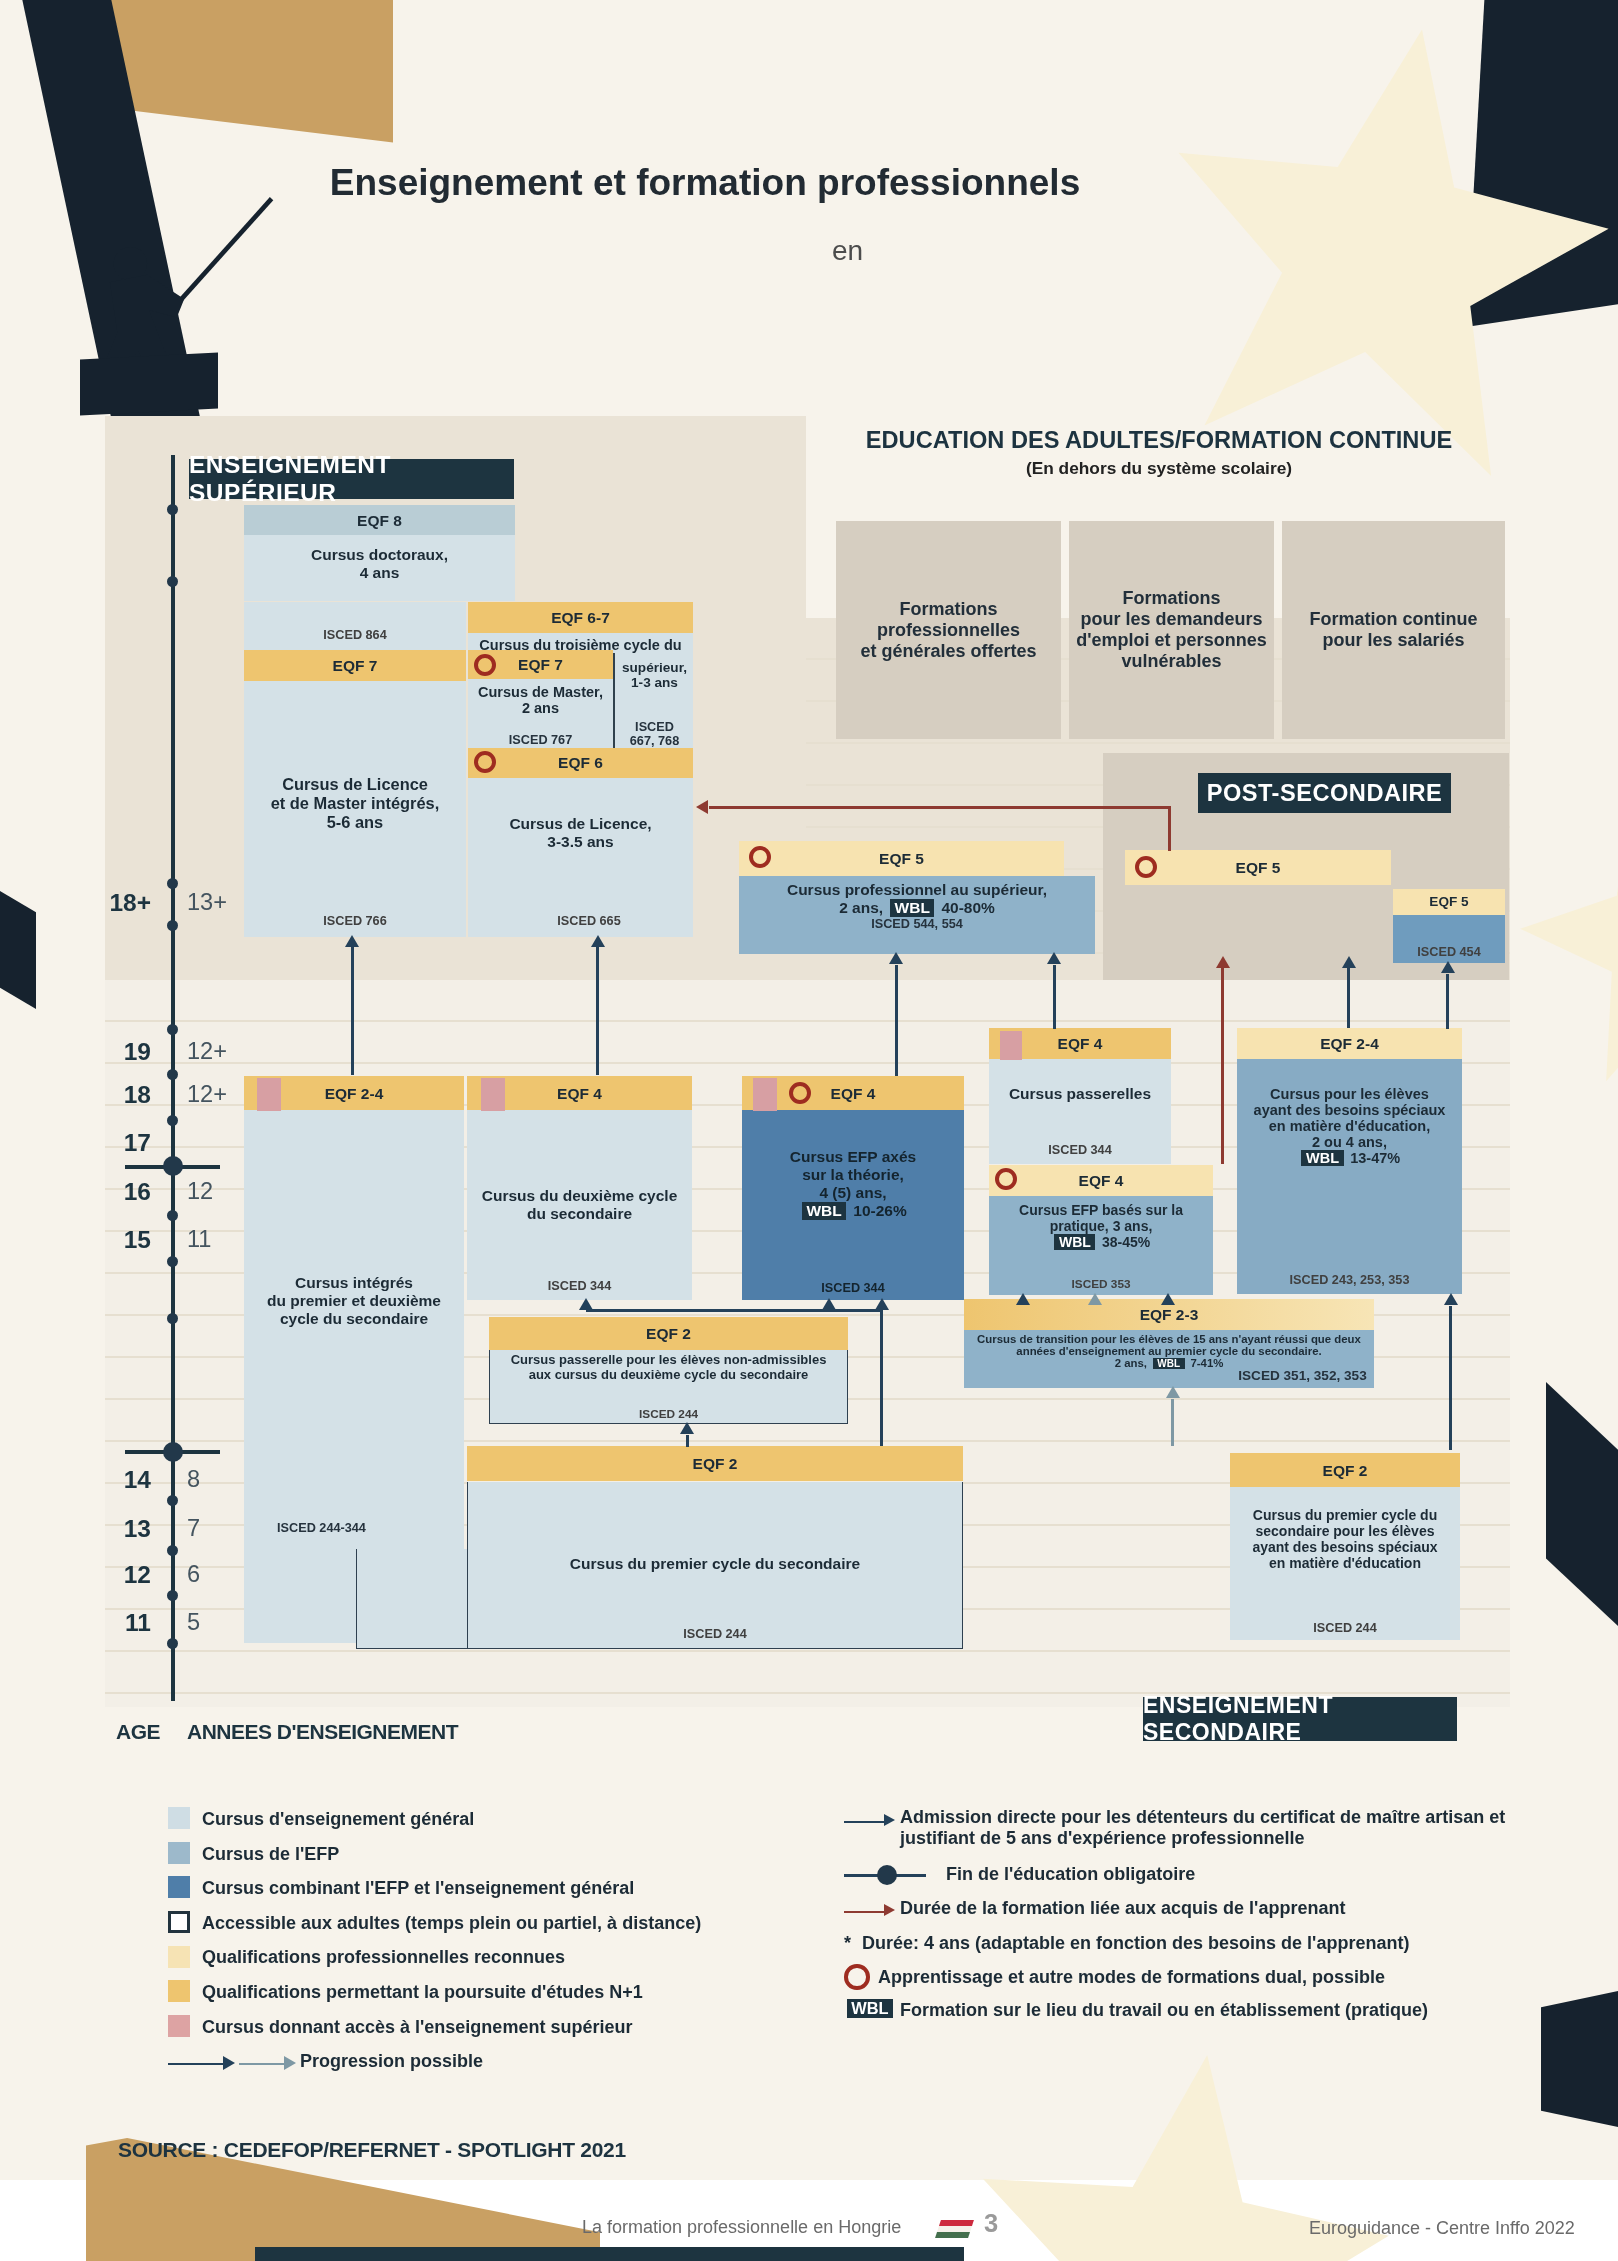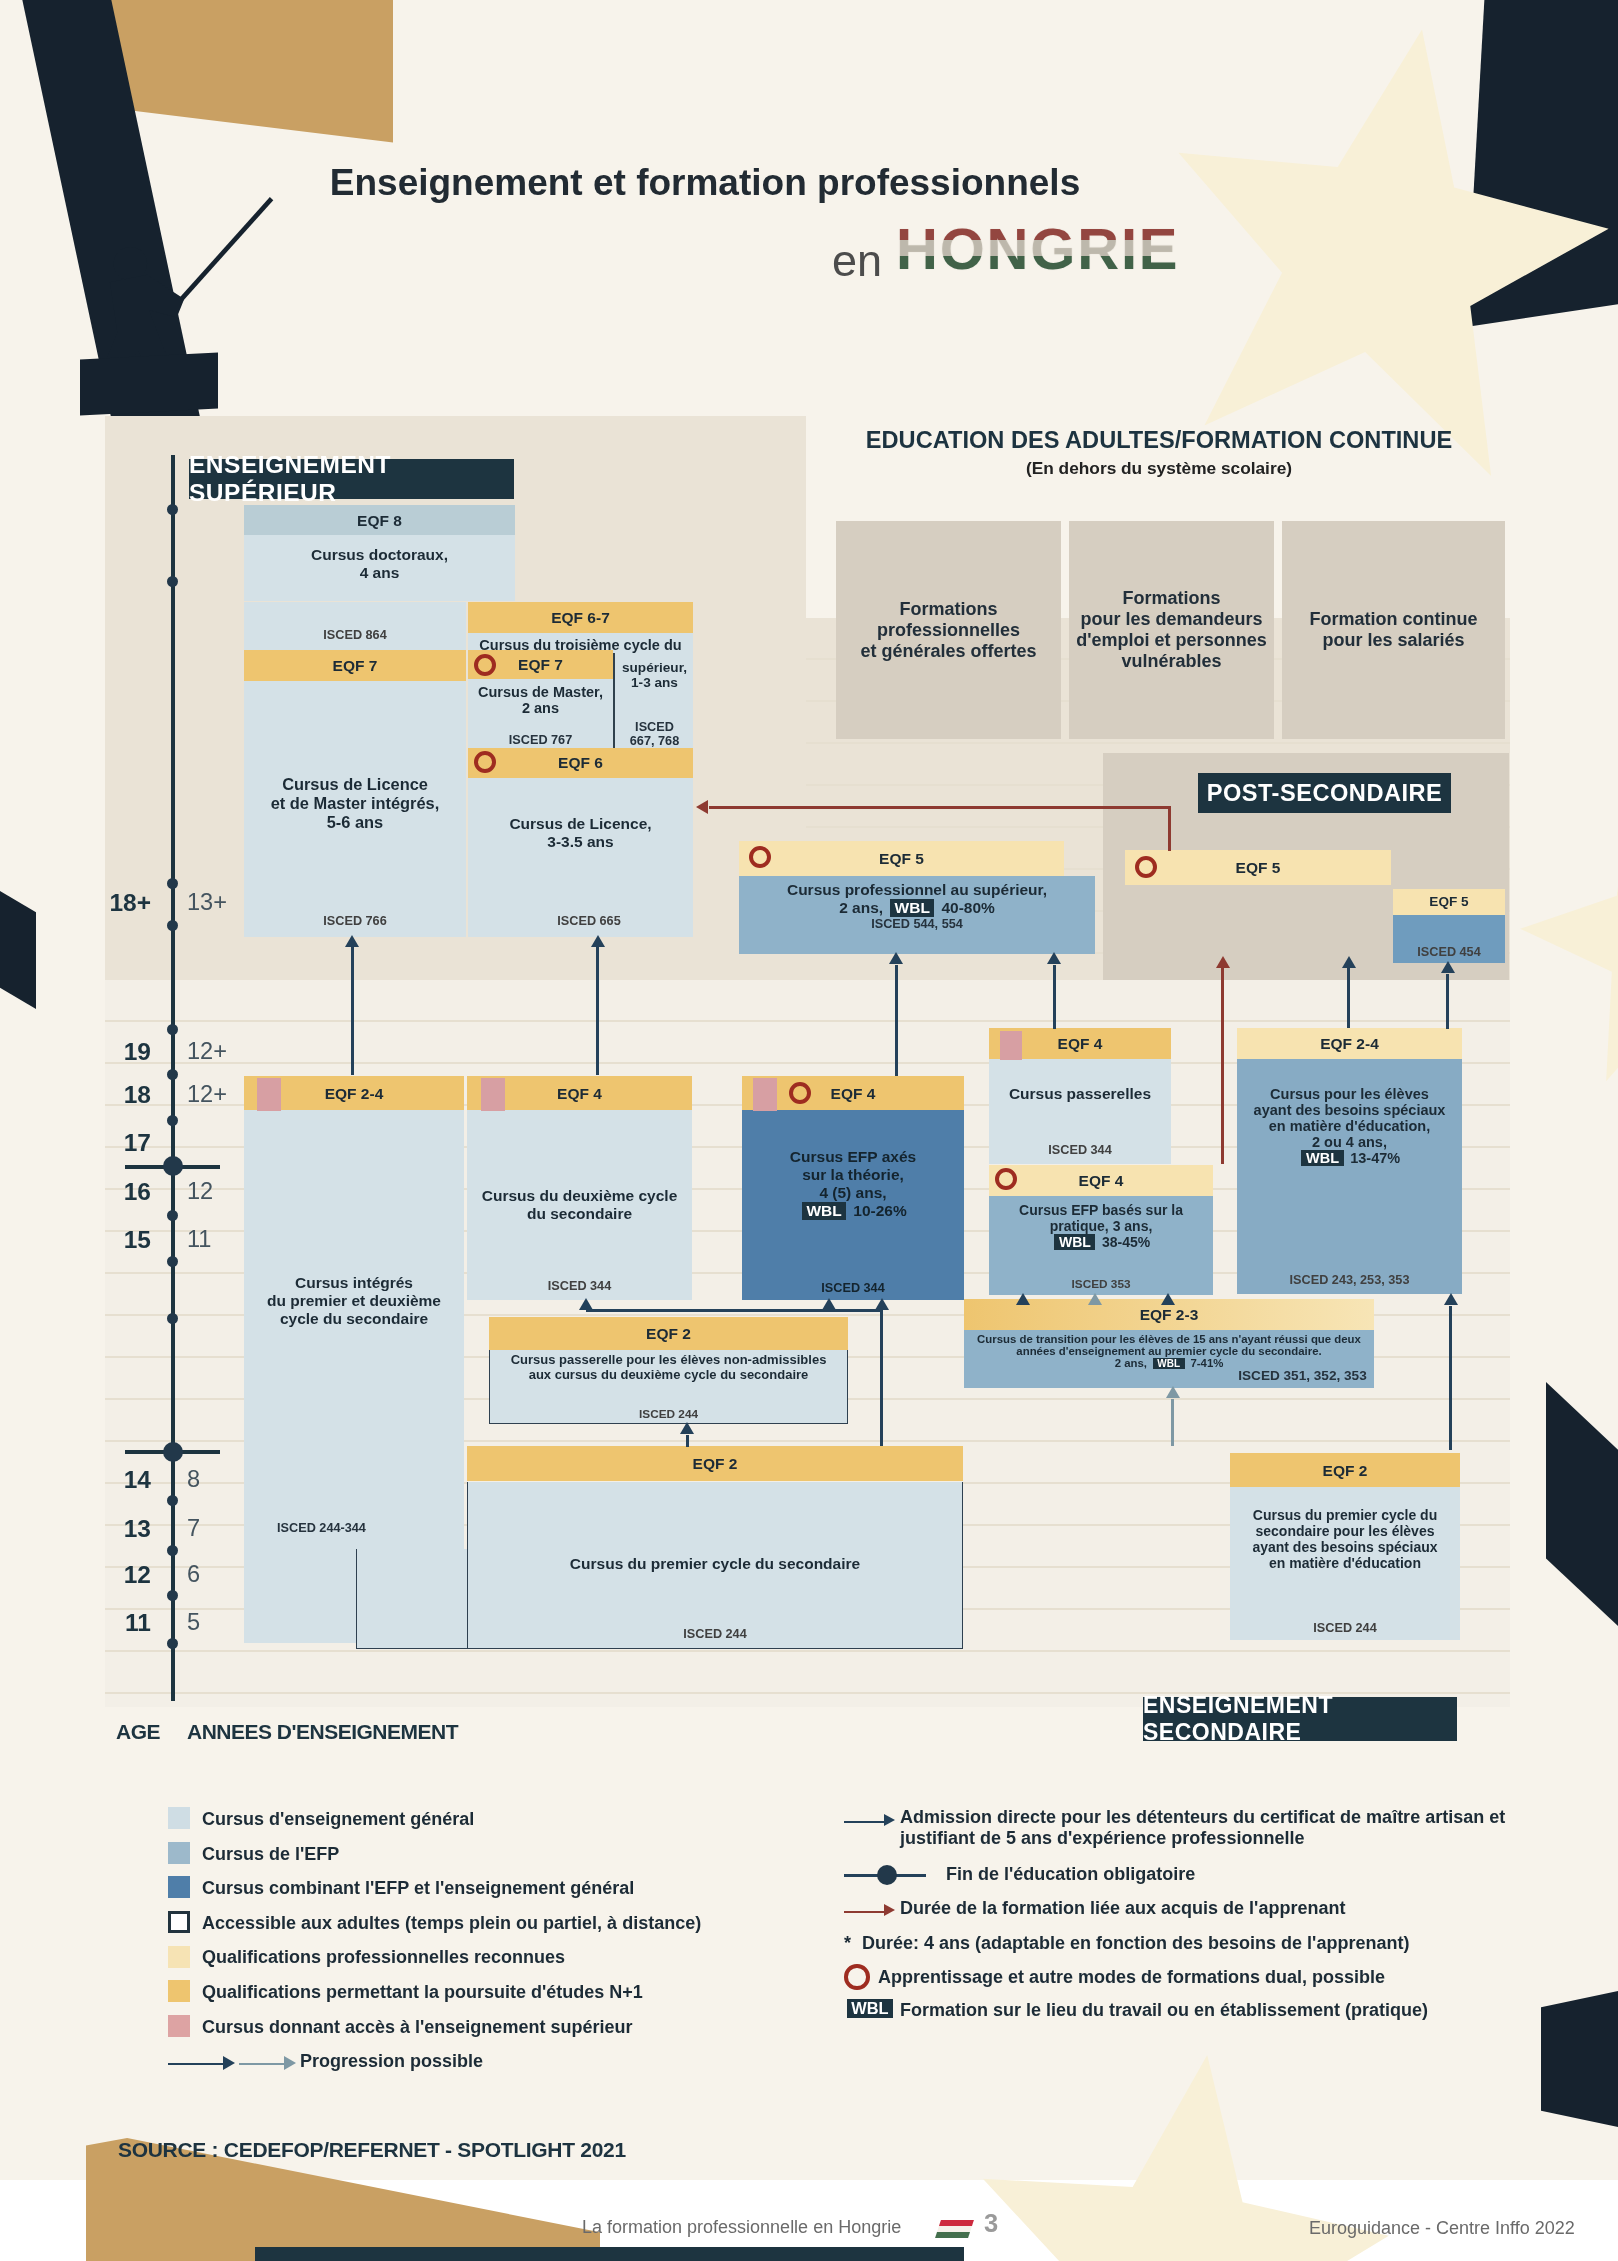--- a/index.html
+++ b/index.html
@@ -63,24 +63,21 @@
     <path d="M58 96 L98 88 L138 114 L130 134 L100 126 L116 168 L138 214 L116 214 L88 170 L62 214 L40 214 L66 150 Z" fill="#16222e"></path>
   </svg>
   <div class="b" style="left:80px;top:356px;width:138px;height:56px;background:#16222e;transform:skewY(-3deg);z-index:2;"></div>
 
   <div class="panel grid" style="left:105px;top:416px;width:701px;height:564px;background:#eae3d6;z-index:3;background-color:#eae3d6;"></div>
   <div class="panel grid" style="left:806px;top:618px;width:704px;height:362px;background-color:#eae3d6;z-index:3;"></div>
   <div class="panel" style="left:1103px;top:753px;width:406px;height:227px;background:#d6cec1;z-index:3;"></div>
   <div class="panel grid" style="left:105px;top:980px;width:1405px;height:727px;background-color:#f3efe7;z-index:3;"></div>
 
   <div class="b" style="left:273px;top:162px;width:864px;height:47px;font-size:37px;font-weight:bold;color:#222b33;text-align:center;z-index:4;">Enseignement et formation professionnels</div>
-  <div class="b" style="left:832px;top:235px;width:64px;height:45px;font-size:45px;color:#4c4c4c;z-index:4;">en</div>
-  <div class="b" style="left:896px;top:215px;width:364px;height:69px;font-size:58px;font-weight:bold;letter-spacing:1.8px;z-index:4;
-              background:linear-gradient(180deg,#b04a42 0 36%,#e9e2d2 36% 60%,#436f4d 60% 100%);
-              -webkit-background-clip:text;background-clip:text;color:transparent;text-shadow:0 0 0.9px rgba(60,60,60,.25);">HONGRIE</div>
+  <div class="b" style="left:832px;top:235px;width:64px;height:45px;font-size:28px;color:#4c4c4c;z-index:4;">en</div>
 
   <div class="b navybar" style="left:189px;top:459px;width:325px;height:40px;font-size:24.5px;z-index:6;">ENSEIGNEMENT SUPÉRIEUR</div>
 
   <div class="b hd" style="left:244px;top:505px;width:271px;height:31px;background:var(--hblue);z-index:5;">
       <span>EQF 8</span>
     </div>
   <div class="b bd" style="left:244px;top:535px;width:271px;height:66px;background:var(--lblue);z-index:5;">
     <div class="t ml" style="font-size:15.5px;padding-top:11px;">Cursus doctoraux,
 4 ans</div>
   </div>

